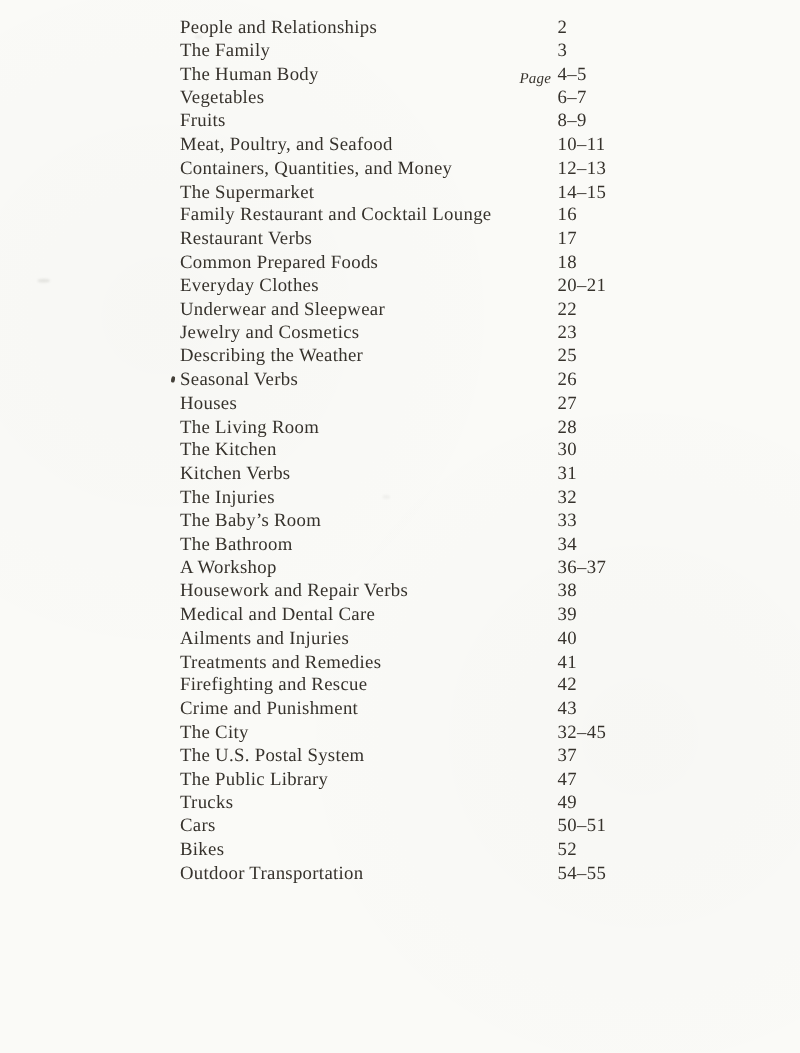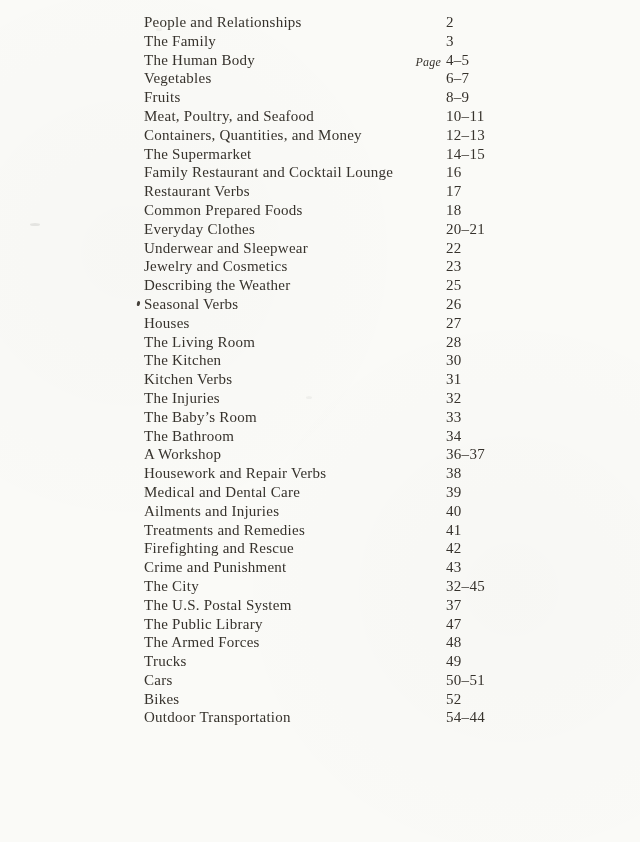--- a/index.html
+++ b/index.html
@@ -211,33 +211,29 @@
   </div>
       <div class="row">
     <span class="title">The U.S. Postal System</span>
     <span class="pages">37</span>
   </div>
       <div class="row">
     <span class="title">The Public Library</span>
     <span class="pages">47</span>
   </div>
       <div class="row">
-    <span class="title">The Armed Forces</span>
-    <span class="pages">48</span>
-  </div>
-      <div class="row">
     <span class="title">Trucks</span>
     <span class="pages">49</span>
   </div>
       <div class="row">
     <span class="title">Cars</span>
     <span class="pages">50–51</span>
   </div>
       <div class="row">
     <span class="title">Bikes</span>
     <span class="pages">52</span>
   </div>
       <div class="row">
     <span class="title">Outdoor Transportation</span>
-    <span class="pages">54–44</span>
+    <span class="pages">54–55</span>
   </div>
     </div>
 </div>
 
 </body></html>

